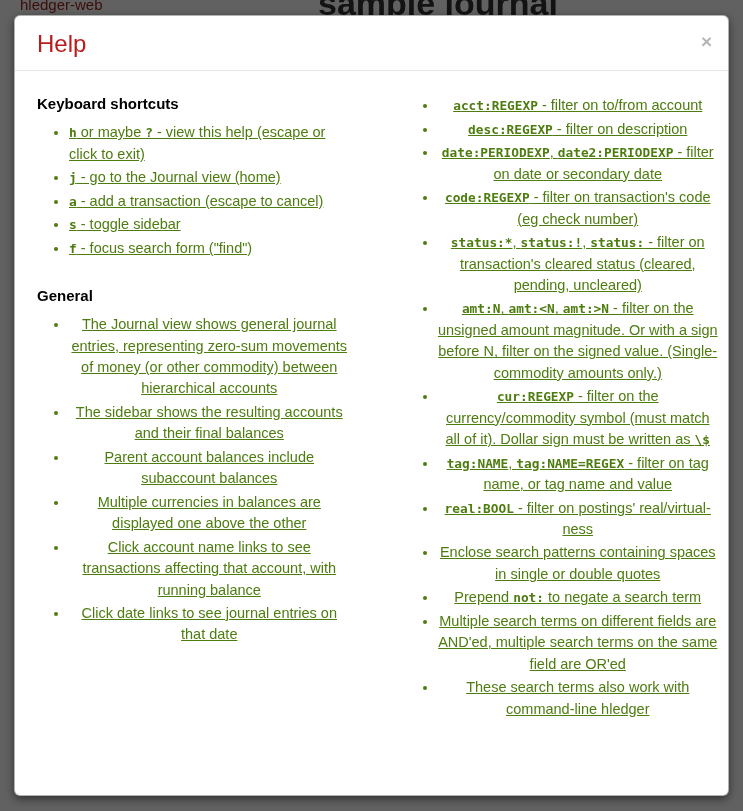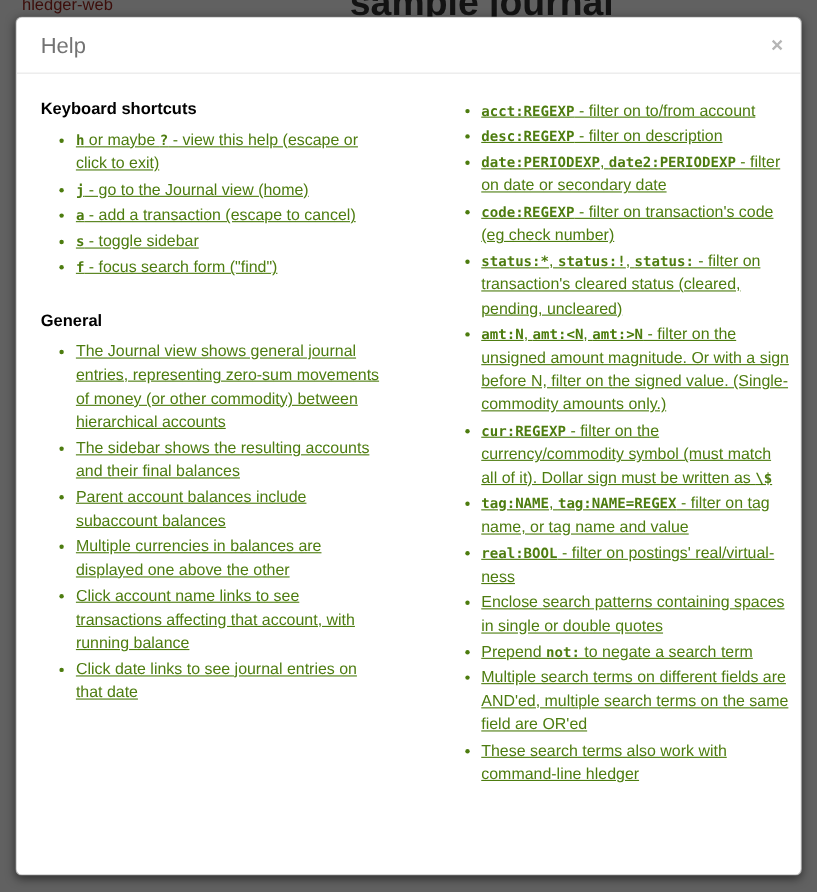--- a/index.html
+++ b/index.html
@@ -17,31 +17,31 @@
   .page-heading { position: absolute; left: 318px; top: -16px; font-size: 34px; font-weight: bold; color: #333; white-space: nowrap; }
   .backdrop { position: absolute; inset: 0; background: rgba(0,0,0,0.62); }
 
   
   .modal {
     position: absolute; left: 14px; top: 15px; width: 715px; height: 781px;
     background: #fff; border-radius: 6px; border: 1px solid rgba(0,0,0,0.3);
     box-shadow: 0 3px 9px rgba(0,0,0,0.5); overflow: hidden;
   }
   .modal-header { position: relative; padding: 15px 20px 13px 22px; border-bottom: 1px solid #e5e5e5; }
-  .modal-title { font-size: 20px; font-weight: 400; color: #737373; line-height: 1.1; }
+  .modal-title { font-size: 24px; font-weight: 400; color: #b91c1c; line-height: 1.1; }
   .close {
     position: absolute; top: 16px; right: 16px; border: 0; background: none; padding: 0;
     font-size: 19px; font-weight: bold; color: #b5b5b5; line-height: 1; cursor: pointer;
     font-family: "Liberation Sans", sans-serif;
   }
   .modal-body { display: flex; gap: 44px; padding: 14px 10px 10px 10px; }
   .col { flex: 1 1 0; min-width: 0; }
   .col h4 { font-size: 15px; font-weight: bold; color: #000; margin: 10px 0 4px 12px; }
   .col ul { margin: 10px 0 28px; padding-left: 44px; font-size: 14.5px; line-height: 1.48; color: #4d7c0f; text-decoration: underline; }
-  .col ul:last-child { margin-bottom: 8px; }
+  .col ul:last-child { margin-bottom: 8px; text-align: center; }
   .col li { margin: 0 0 2px; }
   .code { font-family: "DejaVu Sans Mono", "Liberation Mono", monospace; font-weight: bold; font-size: 12.8px; }
 </style>
 </head>
 <body>
 
 <div class="stage">
 
   <div class="page-behind">
     <span class="brand">hledger-web</span>

